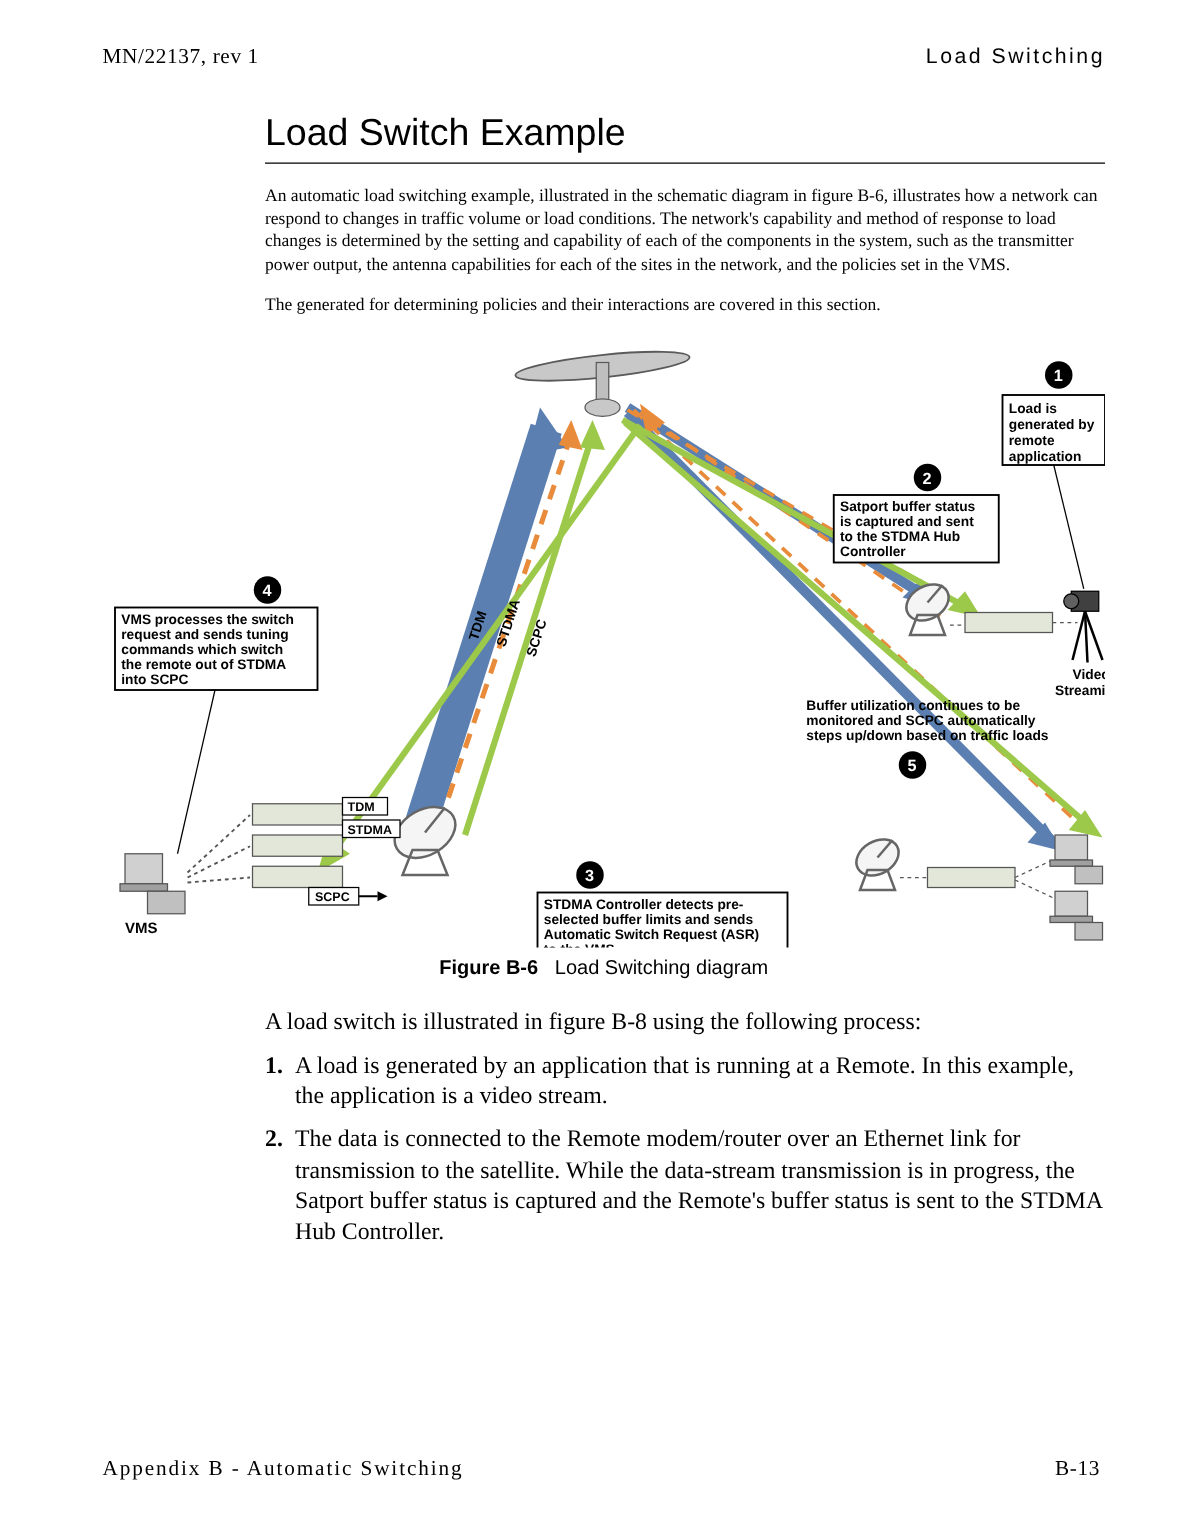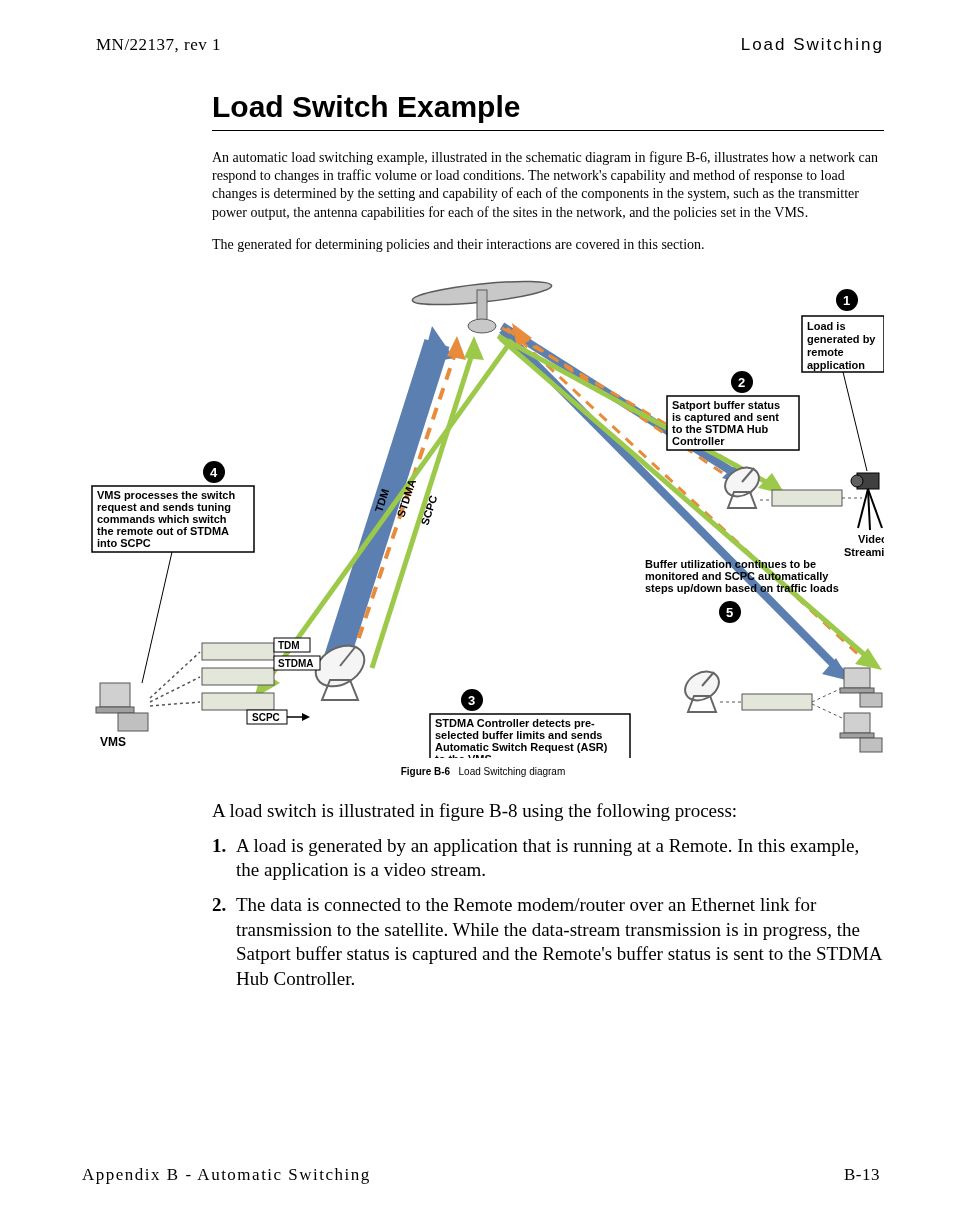--- a/index.html
+++ b/index.html
@@ -11,28 +11,27 @@
       color: #000000;
       position: relative;
       padding: 35px 70px 40px 82px;
     }
     .header {
       display: flex;
       justify-content: space-between;
       font-size: 17px;
       letter-spacing: 0.5px;
       margin-bottom: 35px;
-      margin-left: 14px;
     }
     .header-left { font-family: "Times New Roman", serif; }
     .header-right { font-family: Liberation Sans, sans-serif; letter-spacing: 2px; }
     .section-title {
       font-family: Arial, Helvetica, sans-serif;
       font-size: 30px;
-      font-weight: bold;
+      font-weight: normal;
       margin-left: 130px;
       margin-bottom: 6px;
     }
     .title-rule {
       border: none;
       border-top: 1.5px solid #000;
       margin-left: 130px;
       margin-bottom: 18px;
     }
     .body-para {
@@ -43,21 +42,21 @@
       text-align: left;
     }
     .figure-wrap {
       width: 100%;
       margin: 10px 0 8px 0;
     }
     .figure-svg { width: 100%; height: 490px; display: block; }
     .figure-caption {
       text-align: center;
       font-family: Arial, Helvetica, sans-serif;
-      font-size: 10px;
+      font-size: 16px;
       margin: 8px 0 22px 0;
     }
     .figure-caption .fig-bold { font-weight: bold; }
     .post-figure-para {
       font-size: 19px;
       line-height: 1.3;
       margin-left: 130px;
       margin-bottom: 10px;
     }
     .ol-item {

